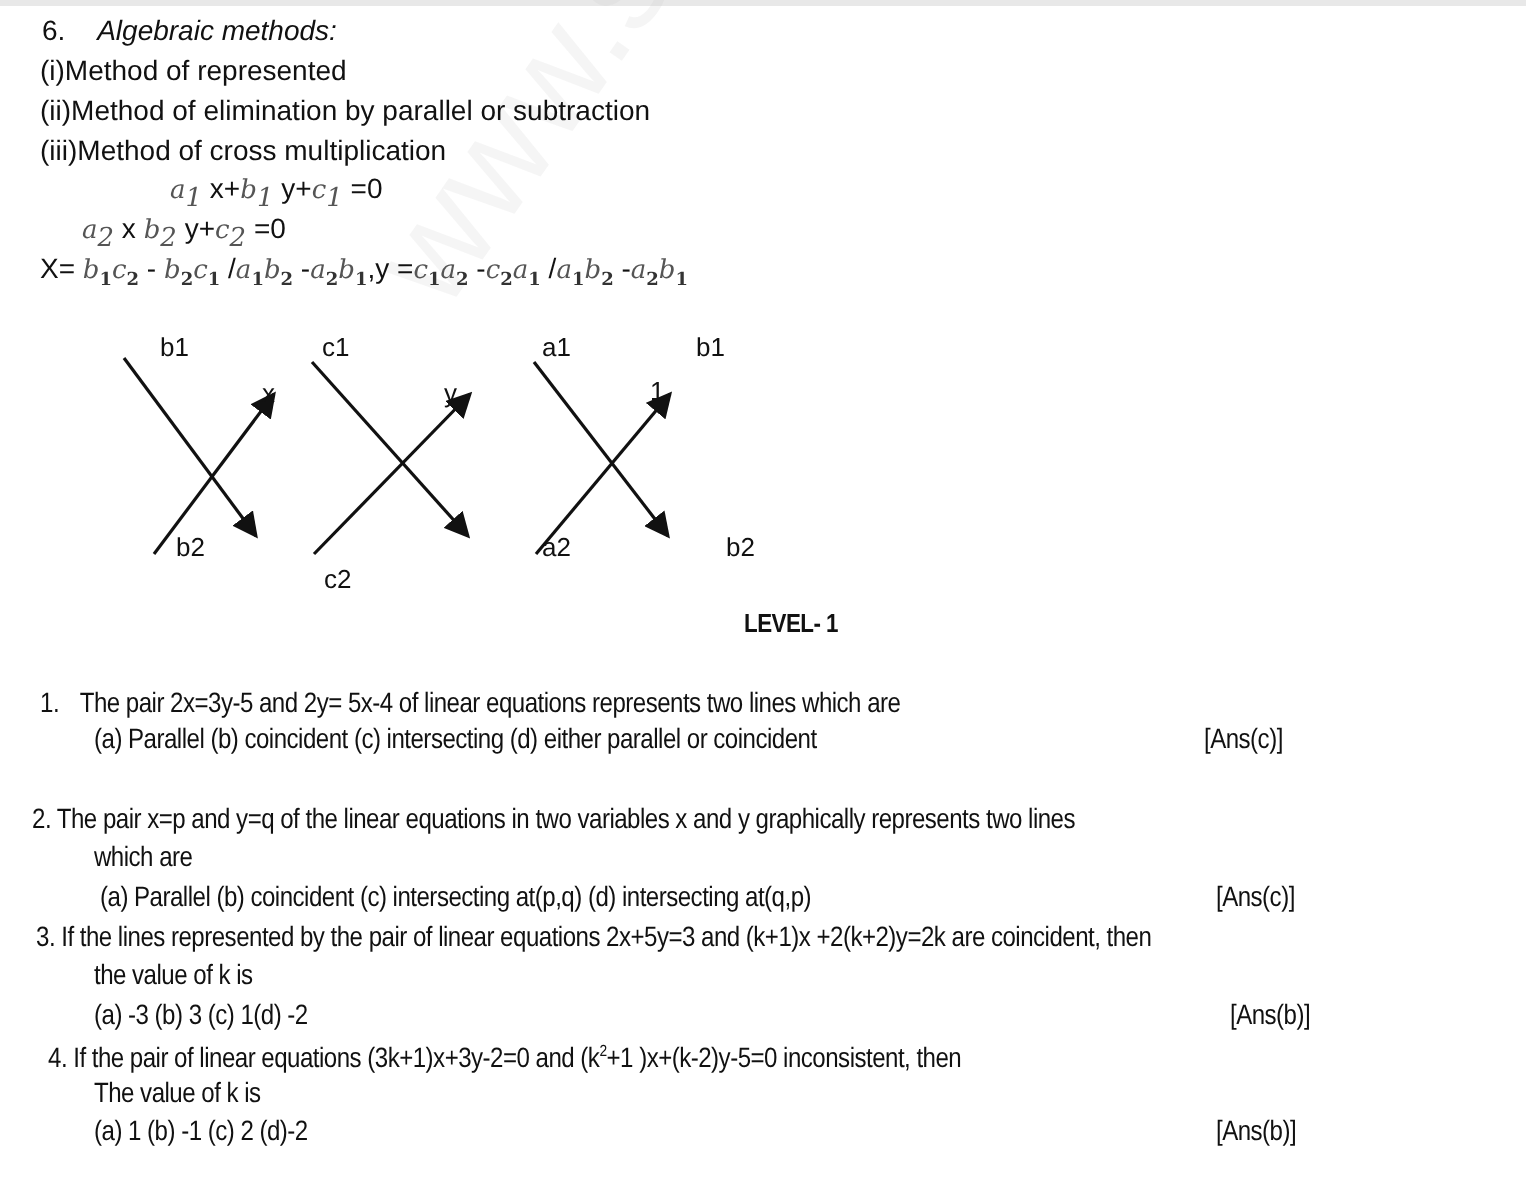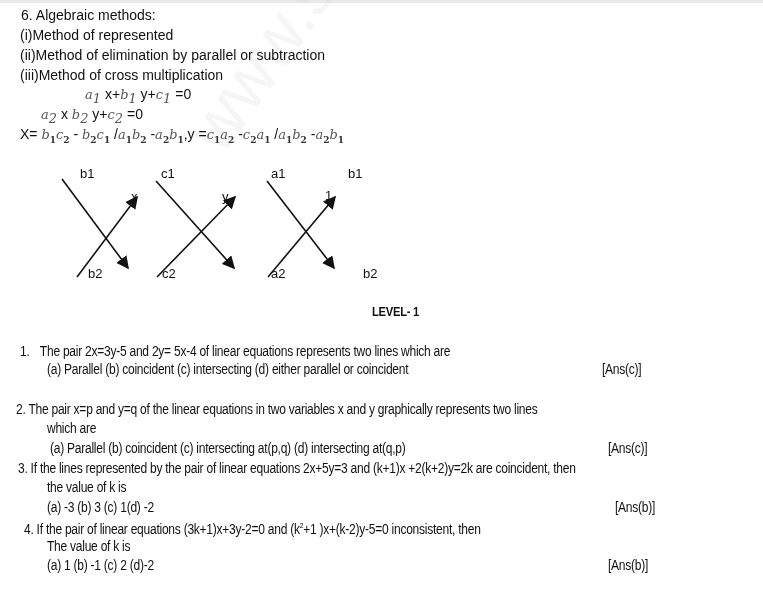--- a/index.html
+++ b/index.html
@@ -19,21 +19,21 @@
   sup { font-size: 8px; }
 </style>
 </head>
 <body>
 
 <div class="topbar"></div>
 <div class="watermark">www.studiestoday</div>
 
 <div class="abs" style="left:21px; top:6px;">
   <span>6.</span>
-  <span style="">Algebraic methods:</span>
+  <span style="margin-left:12px;font-style:italic;">Algebraic methods:</span>
 </div>
 <div class="abs" style="left:20px; top:26px;">(i)Method of represented</div>
 <div class="abs" style="left:20px; top:46px;">(ii)Method of  elimination by parallel or subtraction</div>
 <div class="abs" style="left:20px; top:66px;">(iii)Method of cross multiplication</div>
 
 <div class="abs" style="left:41px; top:85px;margin-left:44px;">
   <span class="math">a</span><sub class="math">1</sub><span> x+</span><span class="math">b</span><sub class="math">1</sub><span> y+</span><span class="math">c</span><sub class="math">1</sub><span> =0</span>
 </div>
 <div class="abs" style="left:41px; top:105px;">
   <span class="math">a</span><sub class="math">2</sub><span> x </span><span class="math">b</span><sub class="math">2</sub><span> y+</span><span class="math">c</span><sub class="math">2</sub><span> =0</span>
@@ -60,21 +60,21 @@
     </g>
   </svg>
   <div class="dlabel" style="left:22px; top:7px;">b1</div>
   <div class="dlabel" style="left:103px; top:7px;">c1</div>
   <div class="dlabel" style="left:213px; top:7px;">a1</div>
   <div class="dlabel" style="left:290px; top:7px;">b1</div>
   <div class="dlabel" style="left:73px; top:30px;">x</div>
   <div class="dlabel" style="left:164px; top:30px;">y</div>
   <div class="dlabel" style="left:267px; top:29px;">1</div>
   <div class="dlabel" style="left:30px; top:107px;">b2</div>
-  <div class="dlabel" style="left:104px; top:107px;">c2</div>
+  <div class="dlabel" style="left:104px; top:123px;">c2</div>
   <div class="dlabel" style="left:213px; top:107px;text-align:right;">a2</div>
   <div class="dlabel" style="left:305px; top:107px;">b2</div>
 </div>
 
 <div class="abs level cond" style="left:372px; top:303px;">LEVEL- 1</div>
 
 <div class="abs cond" style="left:20px; top:342px;">
   <span>1.</span><span style="display:inline-block;width:12px;"></span><span>The pair 2x=3y-5 and 2y= 5x-4 of linear equations represents two lines which are</span>
 </div>
 <div class="abs cond" style="left:47px; top:360px;">(a) Parallel (b) coincident (c) intersecting (d) either parallel or coincident</div>

